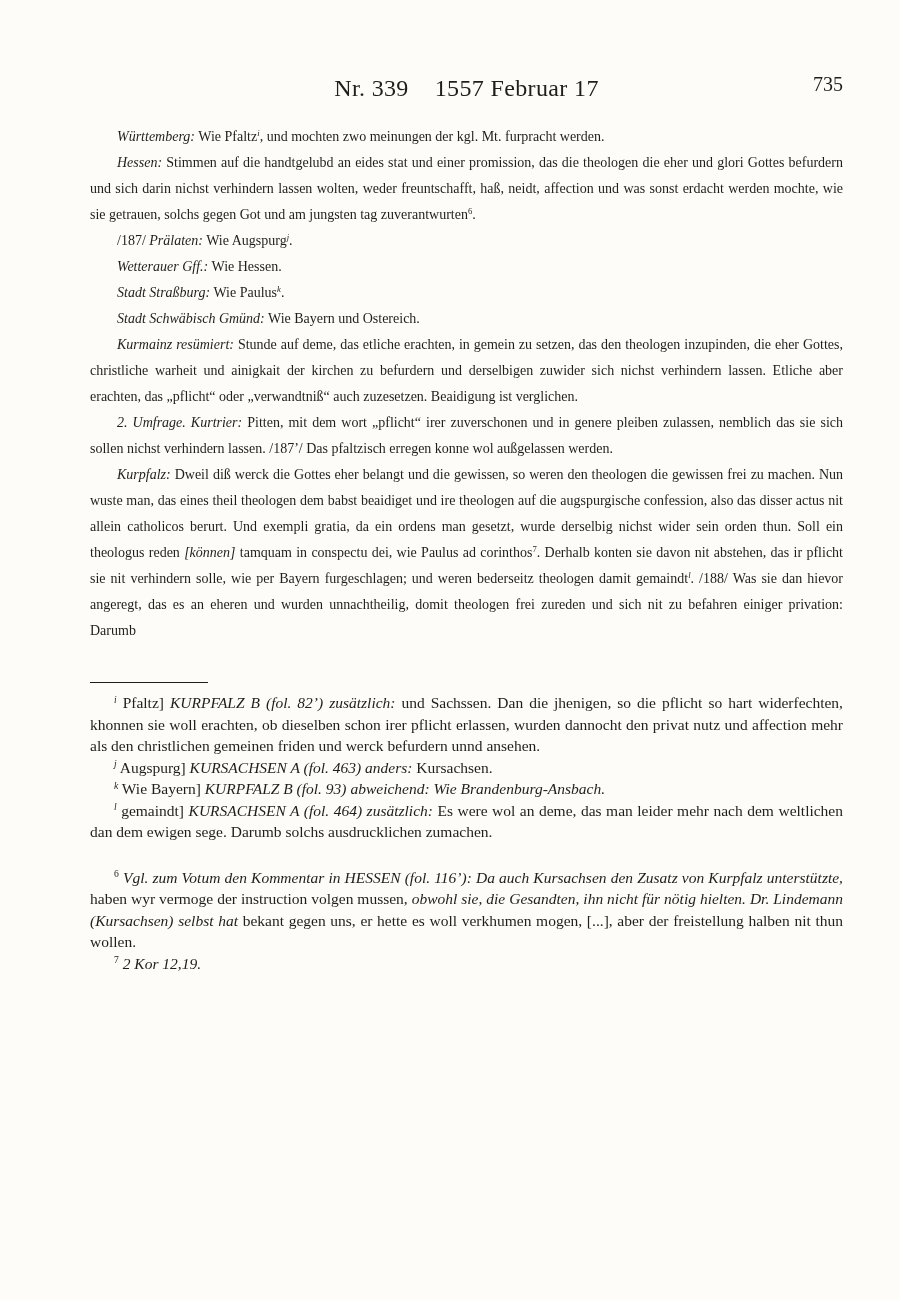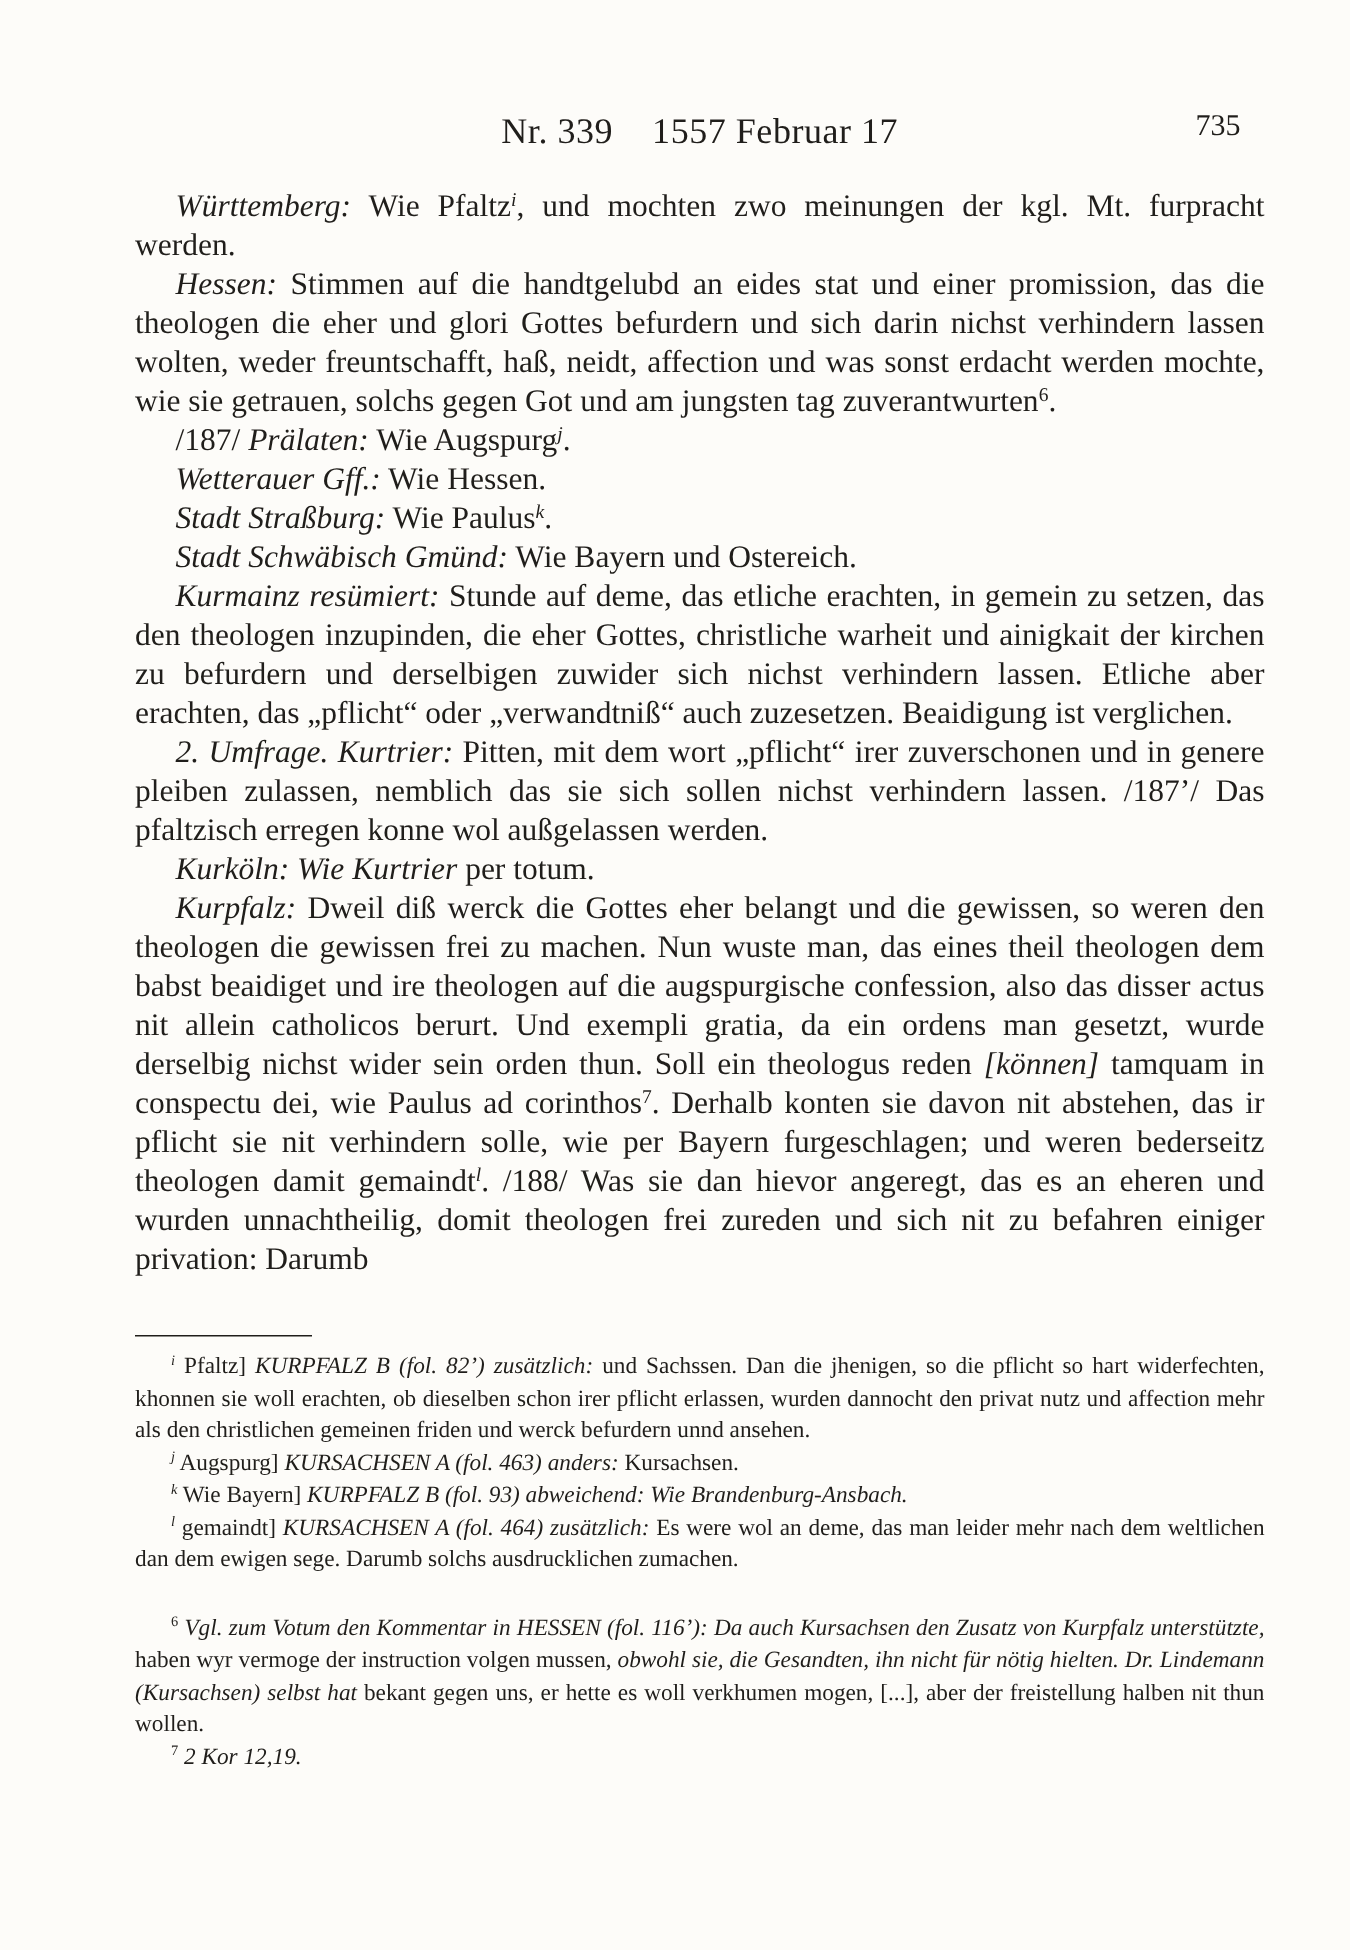--- a/index.html
+++ b/index.html
@@ -18,27 +18,27 @@
   .header { position: relative; height: 26px; }
   .header-center {
     display: flex;
     justify-content: center;
     gap: 26px;
     font-size: 24px;
     letter-spacing: 0.015em;
   }
   .page-number {
     position: absolute;
-    right: 16px;
+    right: 0;
     top: -2px;
     font-size: 20px;
   }
   .body-text {
     margin-top: 23px;
-    font-size: 21px;
+    font-size: 14px;
     line-height: 26px;
     text-align: justify;
   }
   .body-text p { margin: 0; text-indent: 27px; }
   .it { font-style: italic; }
   sup {
     font-size: 0.62em;
     line-height: 0;
     vertical-align: baseline;
     position: relative;
@@ -74,21 +74,20 @@
 
   <div class="body-text">
       <p><span class="it">Württemberg:</span><span> Wie Pfaltz</span><sup class="it">i</sup><span>, und mochten zwo meinungen der kgl. Mt. furpracht werden.</span></p>
       <p><span class="it">Hessen:</span><span> Stimmen auf die handtgelubd an eides stat und einer promission, das die theologen die eher und glori Gottes befurdern und sich darin nichst verhindern lassen wolten, weder freuntschafft, haß, neidt, affection und was sonst erdacht werden mochte, wie sie getrauen, solchs gegen Got und am jungsten tag zuverantwurten</span><sup>6</sup><span>.</span></p>
       <p><span>/187/ </span><span class="it">Prälaten:</span><span> Wie Augspurg</span><sup class="it">j</sup><span>.</span></p>
       <p><span class="it">Wetterauer Gff.:</span><span> Wie Hessen.</span></p>
       <p><span class="it">Stadt Straßburg:</span><span> Wie Paulus</span><sup class="it">k</sup><span>.</span></p>
       <p><span class="it">Stadt Schwäbisch Gmünd:</span><span> Wie Bayern und Ostereich.</span></p>
       <p><span class="it">Kurmainz resümiert:</span><span> Stunde auf deme, das etliche erachten, in gemein zu setzen, das den theologen inzupinden, die eher Gottes, christliche warheit und ainigkait der kirchen zu befurdern und derselbigen zuwider sich nichst verhindern lassen. Etliche aber erachten, das „pflicht“ oder „verwandtniß“ auch zuzesetzen. Beaidigung ist verglichen.</span></p>
       <p><span class="it">2. Umfrage. Kurtrier:</span><span> Pitten, mit dem wort „pflicht“ irer zuverschonen und in genere pleiben zulassen, nemblich das sie sich sollen nichst verhindern lassen. /187’/ Das pfaltzisch erregen konne wol außgelassen werden.</span></p>
-      <p><span class="it">Kurköln: Wie Kurtrier</span><span> per totum.</span></p>
       <p><span class="it">Kurpfalz:</span><span> Dweil diß werck die Gottes eher belangt und die gewissen, so weren den theologen die gewissen frei zu machen. Nun wuste man, das eines theil theologen dem babst beaidiget und ire theologen auf die augspurgische confession, also das disser actus nit allein catholicos berurt. Und exempli gratia, da ein ordens man gesetzt, wurde derselbig nichst wider sein orden thun. Soll ein theologus reden </span><span class="it">[können]</span><span> tamquam in conspectu dei, wie Paulus ad corinthos</span><sup>7</sup><span>. Derhalb konten sie davon nit abstehen, das ir pflicht sie nit verhindern solle, wie per Bayern furgeschlagen; und weren bederseitz theologen damit gemaindt</span><sup class="it">l</sup><span>. /188/ Was sie dan hievor angeregt, das es an eheren und wurden unnachtheilig, domit theologen frei zureden und sich nit zu befahren einiger privation: Darumb</span></p>
     </div>
 
   <div class="apparatus">
     <div class="fn-rule"></div>
     <div>
         <p><sup class="it">i</sup><span> Pfaltz] </span><span class="it">KURPFALZ B (fol. 82’) zusätzlich:</span><span> und Sachssen. Dan die jhenigen, so die pflicht so hart widerfechten, khonnen sie woll erachten, ob dieselben schon irer pflicht erlassen, wurden dannocht den privat nutz und affection mehr als den christlichen gemeinen friden und werck befurdern unnd ansehen.</span></p>
         <p><sup class="it">j</sup><span> Augspurg] </span><span class="it">KURSACHSEN A (fol. 463) anders:</span><span> Kursachsen.</span></p>
         <p><sup class="it">k</sup><span> Wie Bayern] </span><span class="it">KURPFALZ B (fol. 93) abweichend: Wie Brandenburg-Ansbach.</span></p>
         <p><sup class="it">l</sup><span> gemaindt] </span><span class="it">KURSACHSEN A (fol. 464) zusätzlich:</span><span> Es were wol an deme, das man leider mehr nach dem weltlichen dan dem ewigen sege. Darumb solchs ausdrucklichen zumachen.</span></p>

